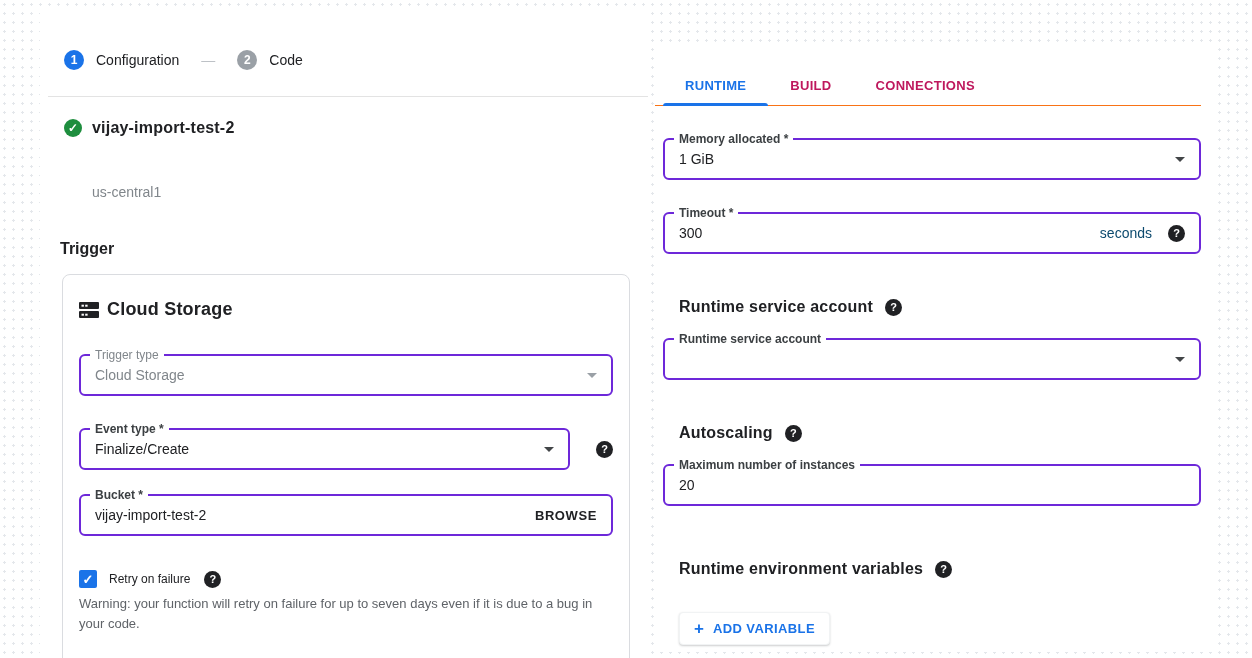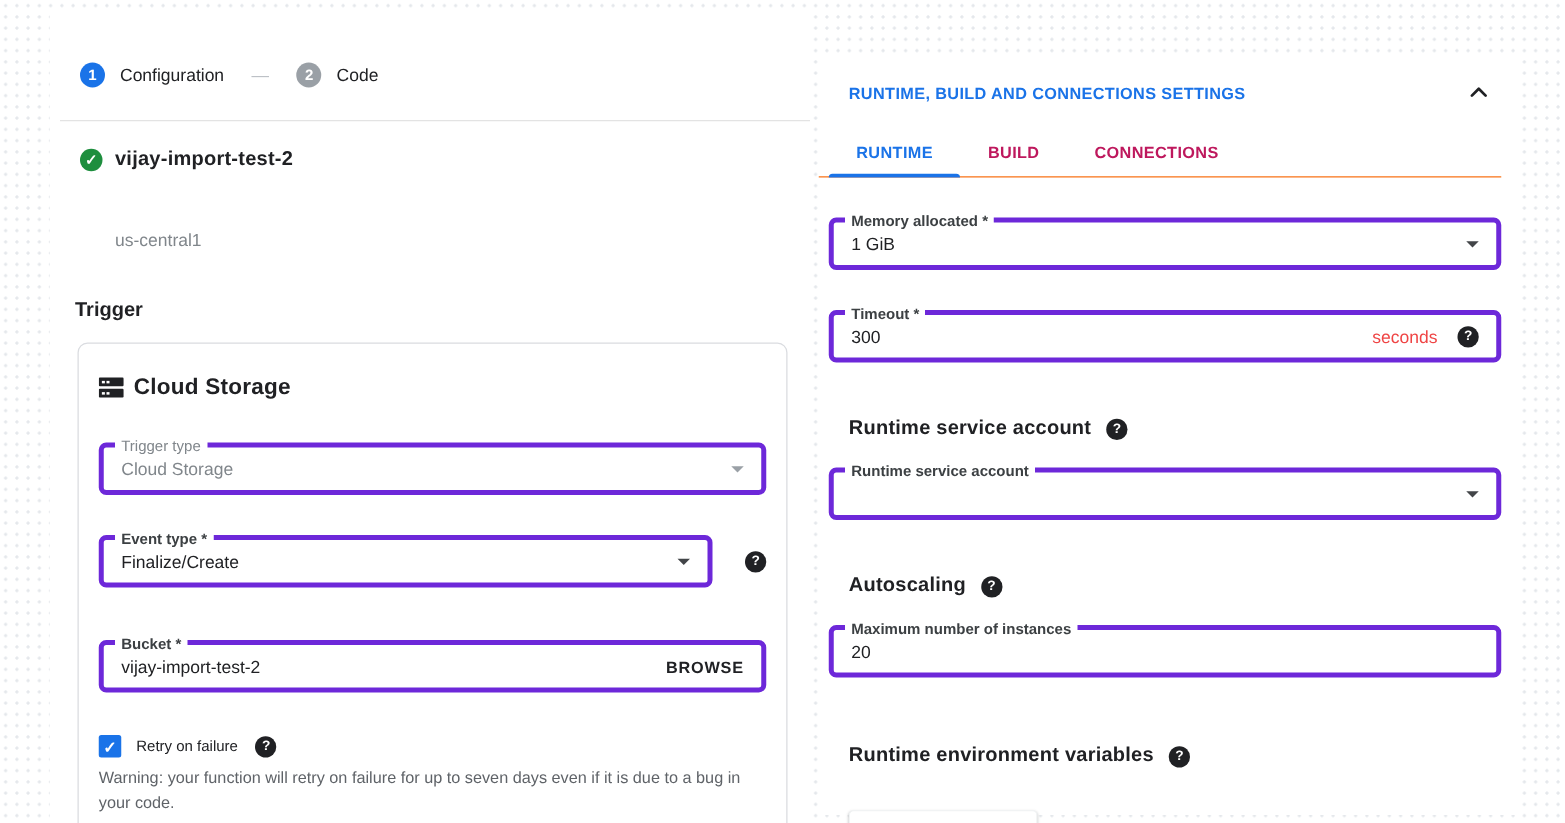--- a/index.html
+++ b/index.html
@@ -35,21 +35,21 @@
 
   .section-title-left { font-size:16px; font-weight:bold; padding:40px 0 0 20px; }
 
   
   .card { margin:16px 18px 0 22px; border:1px solid #dadce0; border-radius:8px;
     padding:24px 16px 28px 16px; height:402px; }
   .card-head { display:flex; align-items:center; }
   .storage-icon { width:20px; height:18px; display:inline-block; }
   .card-title { font-size:18px; font-weight:bold; margin-left:8px; letter-spacing:.2px; }
 
-  .field { position:relative; border:4px solid #6d28d9; border-radius:6px;
+  .field { position:relative; border:2px solid #6d28d9; border-radius:6px;
     height:42px; display:flex; align-items:center; padding:0 14px; background:#fff; }
   .field-label { position:absolute; top:-8px; left:9px; background:#fff; padding:0 5px;
     font-size:12px; font-weight:600; color:#3c4043; white-space:nowrap; }
   .field-label.dim { color:#80868b; font-weight:400; }
   .field-value { font-size:14px; color:#202124; }
   .field-value.dim { color:#80868b; }
   .caret { width:0; height:0; border-left:5px solid transparent; border-right:5px solid transparent;
     border-top:5px solid #424548; margin-left:auto; }
   .caret.dim { border-top-color:#9aa0a6; }
 
@@ -86,21 +86,21 @@
   .tabs { display:flex; margin-top:22px; border-bottom:1px solid #f97316; padding-left:8px;
     margin-right:14px; }
   .tab { font-size:13px; font-weight:600; color:#be185d; letter-spacing:.3px;
     padding:10px 22px 12px 22px; cursor:pointer; position:relative; }
   .tab.active { color:#1a73e8; }
   .tab.active::after { content:""; position:absolute; left:0; right:0; bottom:-1px;
     height:3px; background:#1a73e8; border-radius:3px 3px 0 0; }
 
   .rp-body { padding:0 14px 0 8px; }
   .rp-field { margin-top:32px; }
-  .suffix { margin-left:auto; font-size:14px; color:#ef4444; }
+  .suffix { margin-left:auto; font-size:14px; color:#0c4a6e; }
   .suffix-help { margin-left:16px; }
 
   .rp-heading { display:flex; align-items:center; margin:44px 0 0 16px; }
   .rp-heading .title { font-size:16px; font-weight:bold; letter-spacing:.2px; }
   .rp-heading .help-icon { margin-left:12px; }
   .rp-field-after-heading { margin-top:22px; }
 
   .add-var-btn { display:inline-flex; align-items:center; margin:34px 0 0 16px;
     background:#fff; border:1px solid #f1f3f4; border-radius:4px;
     box-shadow:0 1px 2px rgba(60,64,67,.25); padding:7px 14px; cursor:pointer; }
@@ -151,21 +151,21 @@
 
     <div class="row-with-help" style="margin-top:32px;">
       <div class="field field-grow" style="margin-right:4px;">
         <span class="field-label">Event type *</span>
         <span class="field-value">Finalize/Create</span>
         <span class="caret"></span>
       </div>
       <span class="help-icon help-after">?</span>
     </div>
 
-    <div class="field" style="margin-top:42px;gap:25px;">
+    <div class="field" style="margin-top:24px;gap:25px;">
       <span class="field-label">Bucket *</span>
       <span class="field-value">vijay-import-test-2</span>
       <span class="browse-btn">BROWSE</span>
     </div>
 
     <div class="retry-row">
       <span class="checkbox">✓</span>
       <span class="retry-label">Retry on failure</span>
       <span class="help-icon retry-help">?</span>
     </div>
@@ -173,26 +173,20 @@
 
     <div class="btn-row">
       <button class="save-btn">SAVE</button>
       <span class="cancel-btn">CANCEL</span>
     </div>
   </div>
 </div>
 
 <div class="panel panel-right">
 
-  <div class="settings-header">
-    <span class="settings-title">RUNTIME, BUILD AND CONNECTIONS SETTINGS</span>
-    <svg class="chevron-up" viewBox="0 0 16 16" fill="none">
-      <path d="M2.5 10.5 L8 5 L13.5 10.5" stroke="#202124" stroke-width="2.2" stroke-linecap="round" stroke-linejoin="round"></path>
-    </svg>
-  </div>
 
   <div class="tabs">
     <span class="tab active">RUNTIME</span>
     <span class="tab">BUILD</span>
     <span class="tab">CONNECTIONS</span>
   </div>
 
   <div class="rp-body">
     <div class="field rp-field">
       <span class="field-label">Memory allocated *</span>

